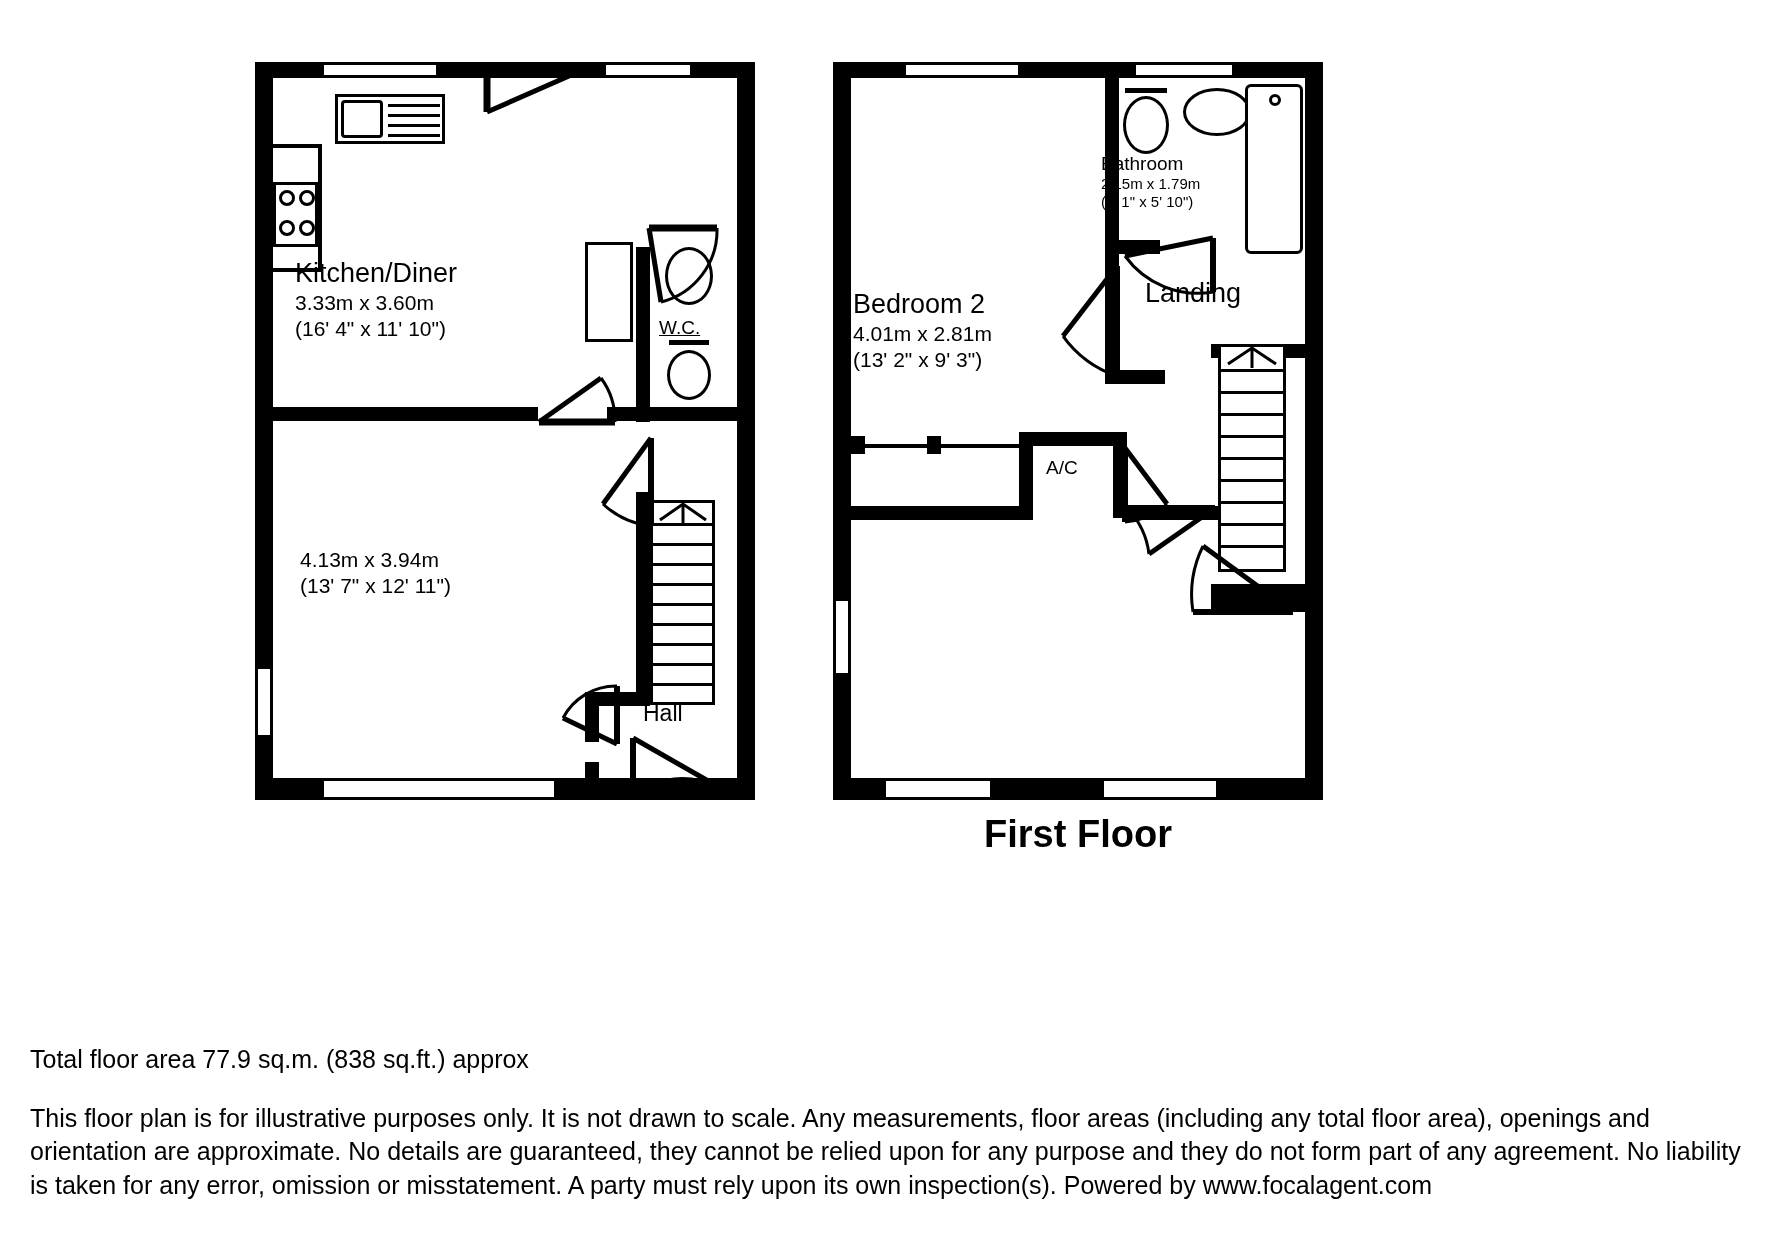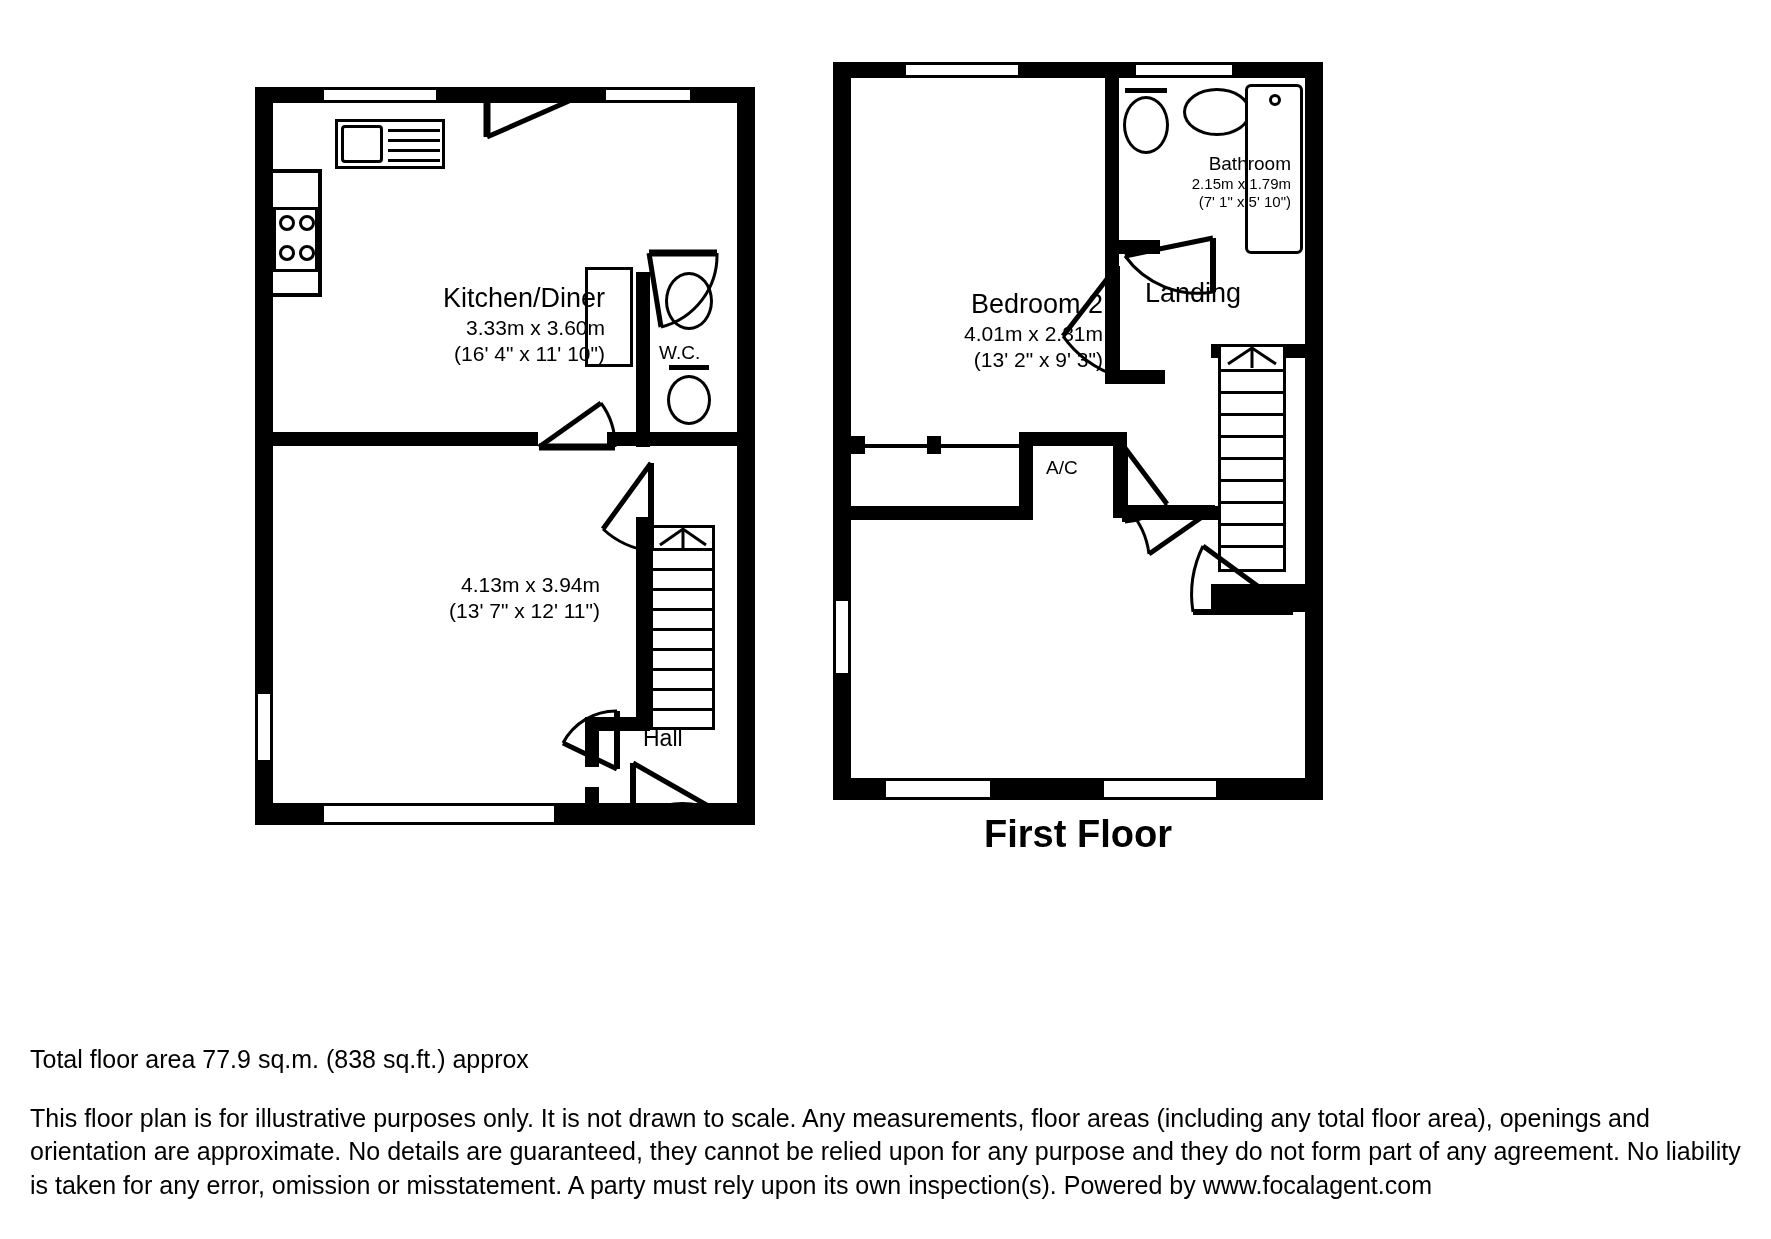--- a/index.html
+++ b/index.html
@@ -35,21 +35,21 @@
     border: 3px solid #000000;
     box-sizing: border-box;
   }
   .winline {
     position: absolute;
     background: #000000;
   }
   
   .room-label {
     position: absolute;
-    text-align: right;
+    text-align: left;
     line-height: 1.22;
     white-space: nowrap;
   }
   .room-name {
     font-size: 27px;
     font-weight: 400;
   }
   .room-dim {
     font-size: 21px;
   }
@@ -118,21 +118,21 @@
   }
   .door-arc {
     position: absolute;
   }
 </style>
 </head>
 <body>
 
 <div class="stage">
 
-  <div class="plan" style="left:255px; top:62px; width:500px; height:740px;margin-top:25px;">
+  <div class="plan" style="left:255px; top:62px; width:500px; height:740px;">
 
     <div class="wall" style="left:0; top:0; width:500px; height:16px;"></div>
     <div class="wall" style="left:0; top:716px; width:500px; height:22px;"></div>
     <div class="wall" style="left:0; top:0; width:18px; height:738px;"></div>
     <div class="wall" style="left:482px; top:0; width:18px; height:738px;"></div>
 
     <div class="win" style="left:66px; top:0px; width:118px; height:16px;"></div>
     <div class="win" style="left:348px; top:0px; width:90px; height:16px;"></div>
 
     <div class="win" style="left:66px; top:716px; width:236px; height:22px;"></div>
@@ -229,21 +229,21 @@
       <div class="room-name">Kitchen/Diner</div>
       <div class="room-dim">3.33m x 3.60m</div>
       <div class="room-dim">(16' 4" x 11' 10")</div>
     </div>
 
     <div class="room-label" style="left:45px; top:485px; width:300px;">
       <div class="room-dim">4.13m x 3.94m</div>
       <div class="room-dim">(13' 7" x 12' 11")</div>
     </div>
 
-    <div class="tiny-label" style="left:404px; top:255px;">W.C.</div>
+    <div class="tiny-label" style="left:404px; top:255px;text-decoration:underline;">W.C.</div>
     <div class="tiny-label" style="left:388px; top:638px; font-size:23px;">Hall</div>
   </div>
 
 
   <div class="plan" style="left:833px; top:62px; width:490px; height:740px;">
 
     <div class="wall" style="left:0; top:0; width:490px; height:16px;"></div>
     <div class="wall" style="left:0; top:716px; width:490px; height:22px;"></div>
     <div class="wall" style="left:0; top:0; width:18px; height:738px;"></div>
     <div class="wall" style="left:472px; top:0; width:18px; height:738px;"></div>

